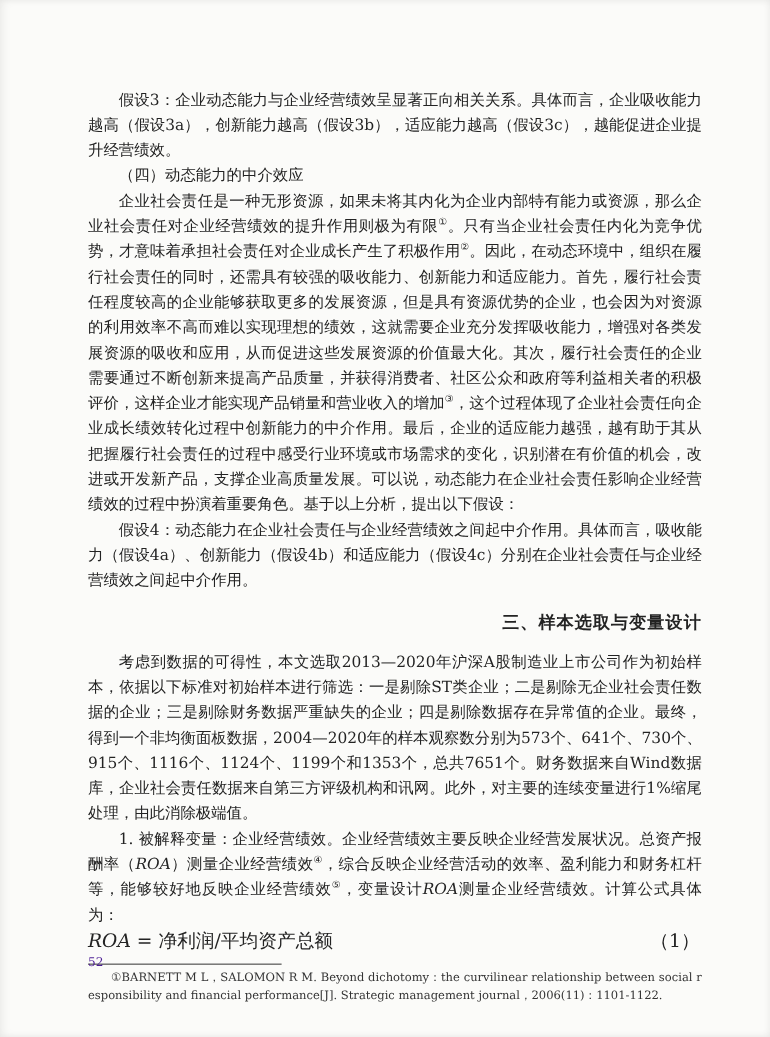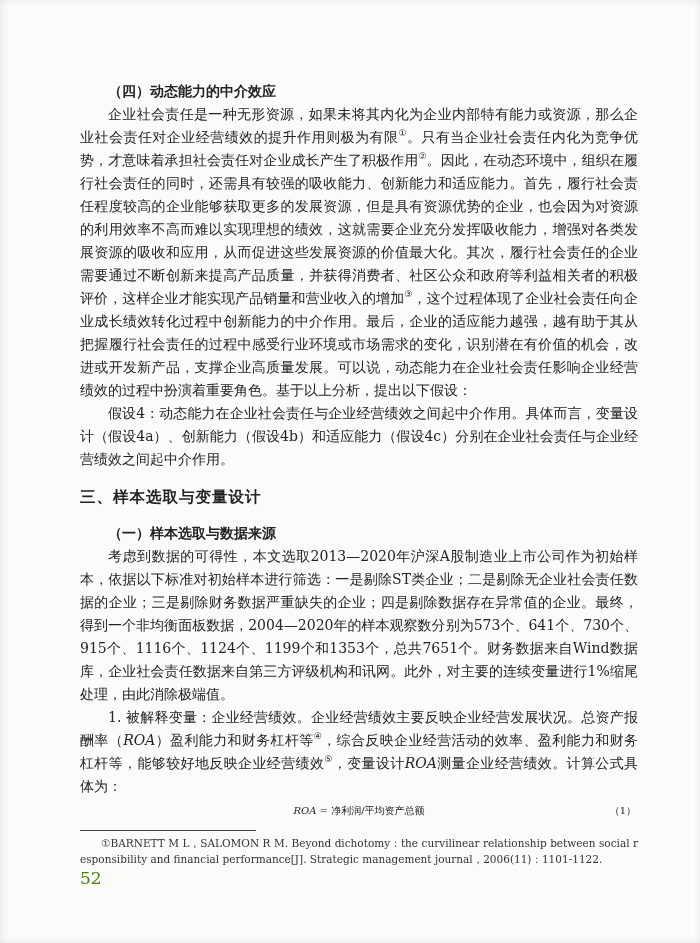--- a/index.html
+++ b/index.html
@@ -22,37 +22,36 @@
     line-height: 23px;
     text-align: justify;
     text-indent: 2em;
     word-break: break-all;
   }
   sup { font-size: 9px; line-height: 0; vertical-align: super; }
   .subhead {
     margin: 0;
     font-size: 14px;
     line-height: 23px;
-    font-weight: bold;
+    font-weight: normal;
     text-indent: 2em;
     font-family: "DejaVu Sans", "Liberation Sans", sans-serif;
   }
   .section-title {
     margin: 14px 0 13px 0;
     font-size: 15.5px;
     line-height: 24px;
     font-weight: bold;
-    text-align: left;
+    text-align: right;
     font-family: "DejaVu Sans", "Liberation Sans", sans-serif;
     letter-spacing: 1px;
   }
   .formula-row {
     position: relative;
-    text-align: center;
-    font-size: 10px;
+    font-size: 17px;
     line-height: 23px;
     margin: 1px 0 6px 0;
   }
   .formula-number {
     position: absolute;
     right: 2px; top: 0;
   }
   .footnote-divider {
     width: 176px;
     border: none;
@@ -64,44 +63,44 @@
     font-size: 10.5px;
     line-height: 15.6px;
     text-align: justify;
     text-indent: 2em;
     word-break: break-all;
     color: #333;
   }
   .page-number {
     position: absolute;
     left: 80px; top: 868px;
-    font-size: 17px;
-    color: #4d7c0f;
+    font-size: 11px;
+    color: #4c1d95;
   }
 </style>
 </head>
 <body>
 
 <div class="content">
 
+  <p class="para">假设3：企业动态能力与企业经营绩效呈显著正向相关关系。具体而言，企业吸收能力越高（假设3a），创新能力越高（假设3b），适应能力越高（假设3c），越能促进企业提升经营绩效。</p>
 
   <h3 class="subhead">（四）动态能力的中介效应</h3>
 
   <p class="para"><span>企业社会责任是一种无形资源，如果未将其内化为企业内部特有能力或资源，那么企业社会责任对企业经营绩效的提升作用则极为有限</span><sup>①</sup><span>。只有当企业社会责任内化为竞争优势，才意味着承担社会责任对企业成长产生了积极作用</span><sup>②</sup><span>。因此，在动态环境中，组织在履行社会责任的同时，还需具有较强的吸收能力、创新能力和适应能力。首先，履行社会责任程度较高的企业能够获取更多的发展资源，但是具有资源优势的企业，也会因为对资源的利用效率不高而难以实现理想的绩效，这就需要企业充分发挥吸收能力，增强对各类发展资源的吸收和应用，从而促进这些发展资源的价值最大化。其次，履行社会责任的企业需要通过不断创新来提高产品质量，并获得消费者、社区公众和政府等利益相关者的积极评价，这样企业才能实现产品销量和营业收入的增加</span><sup>③</sup><span>，这个过程体现了企业社会责任向企业成长绩效转化过程中创新能力的中介作用。最后，企业的适应能力越强，越有助于其从把握履行社会责任的过程中感受行业环境或市场需求的变化，识别潜在有价值的机会，改进或开发新产品，支撑企业高质量发展。可以说，动态能力在企业社会责任影响企业经营绩效的过程中扮演着重要角色。基于以上分析，提出以下假设：</span></p>
 
-  <p class="para">假设4：动态能力在企业社会责任与企业经营绩效之间起中介作用。具体而言，变量设计（假设4a）、创新能力（假设4b）和适应能力（假设4c）分别在企业社会责任与企业经营绩效之间起中介作用。</p>
+  <p class="para">假设4：动态能力在企业社会责任与企业经营绩效之间起中介作用。具体而言，吸收能力（假设4a）、创新能力（假设4b）和适应能力（假设4c）分别在企业社会责任与企业经营绩效之间起中介作用。</p>
 
   <h2 class="section-title">三、样本选取与变量设计</h2>
 
-  <h3 class="subhead">（一）样本选取与数据来源</h3>
 
   <p class="para">考虑到数据的可得性，本文选取2013—2020年沪深A股制造业上市公司作为初始样本，依据以下标准对初始样本进行筛选：一是剔除ST类企业；二是剔除无企业社会责任数据的企业；三是剔除财务数据严重缺失的企业；四是剔除数据存在异常值的企业。最终，得到一个非均衡面板数据，2004—2020年的样本观察数分别为573个、641个、730个、915个、1116个、1124个、1199个和1353个，总共7651个。财务数据来自Wind数据库，企业社会责任数据来自第三方评级机构和讯网。此外，对主要的连续变量进行1%缩尾处理，由此消除极端值。</p>
 
 
-  <p class="para"><span>1. 被解释变量：企业经营绩效。企业经营绩效主要反映企业经营发展状况。总资产报酬率（</span><i>ROA</i><span>）盈利能力和财务杠杆等</span><sup>④</sup><span>，综合反映企业经营活动的效率、盈利能力和财务杠杆等，能够较好地反映企业经营绩效</span><sup>⑤</sup><span>，变量设计</span><i>ROA</i><span>测量企业经营绩效。计算公式具体为：</span></p>
+  <p class="para"><span>1. 被解释变量：企业经营绩效。企业经营绩效主要反映企业经营发展状况。总资产报酬率（</span><i>ROA</i><span>）测量企业经营绩效</span><sup>④</sup><span>，综合反映企业经营活动的效率、盈利能力和财务杠杆等，能够较好地反映企业经营绩效</span><sup>⑤</sup><span>，变量设计</span><i>ROA</i><span>测量企业经营绩效。计算公式具体为：</span></p>
 
   <div class="formula-row">
     <span><i>ROA</i><span> = 净利润/平均资产总额</span></span>
     <span class="formula-number">（1）</span>
   </div>
 
   <hr class="footnote-divider">
 
   <div class="footnotes">
     <p class="footnote">①BARNETT M L，SALOMON R M. Beyond dichotomy：the curvilinear relationship between social responsibility and financial performance[J]. Strategic management journal，2006(11)：1101-1122.</p>

